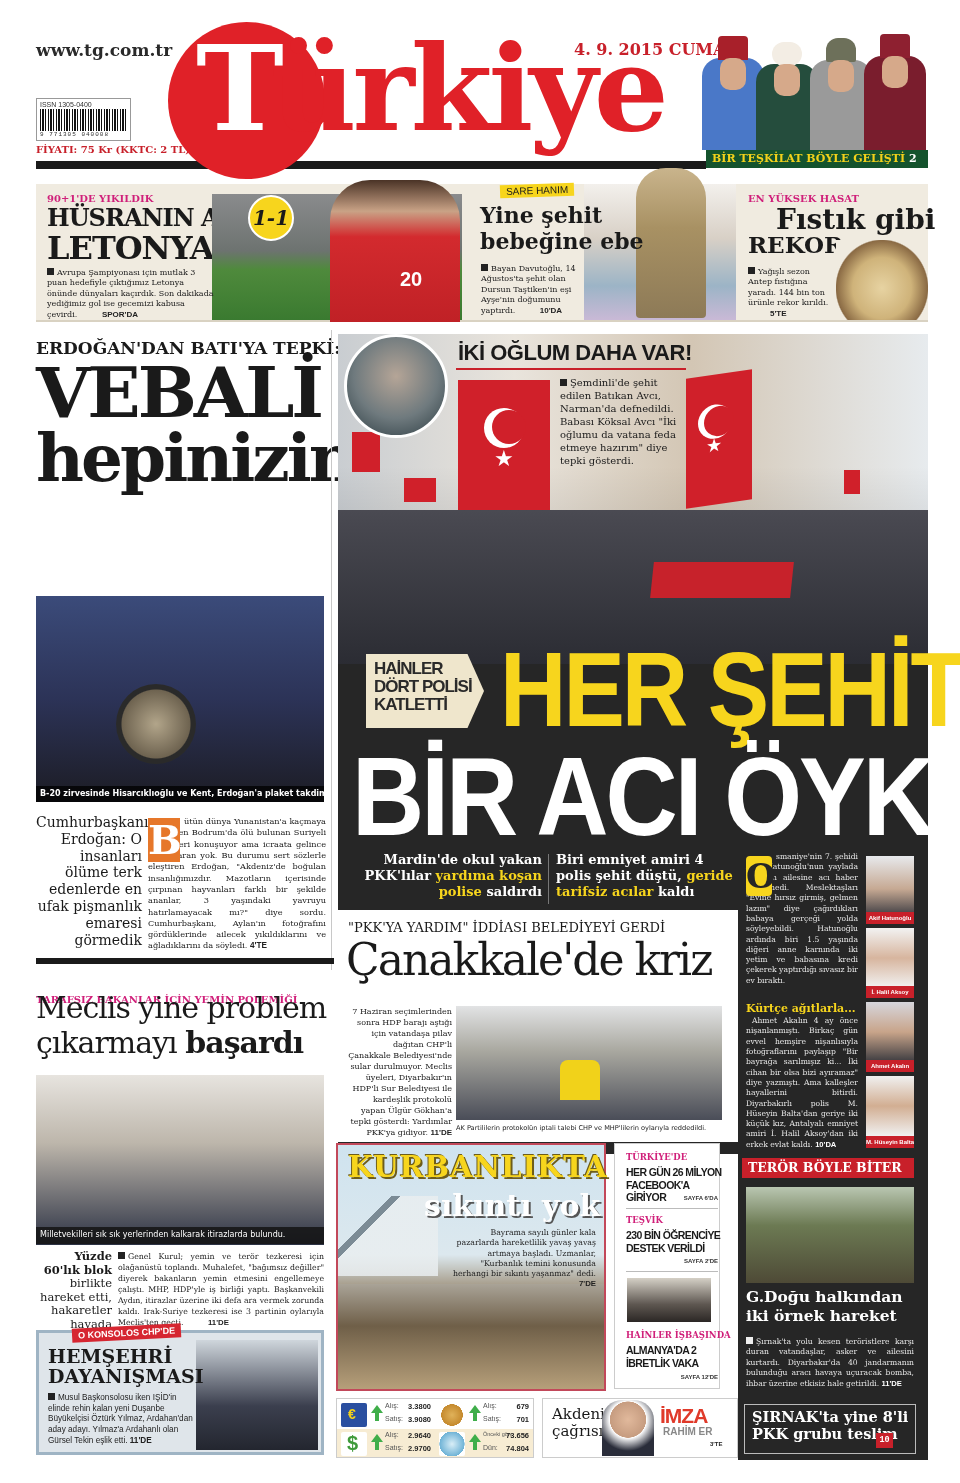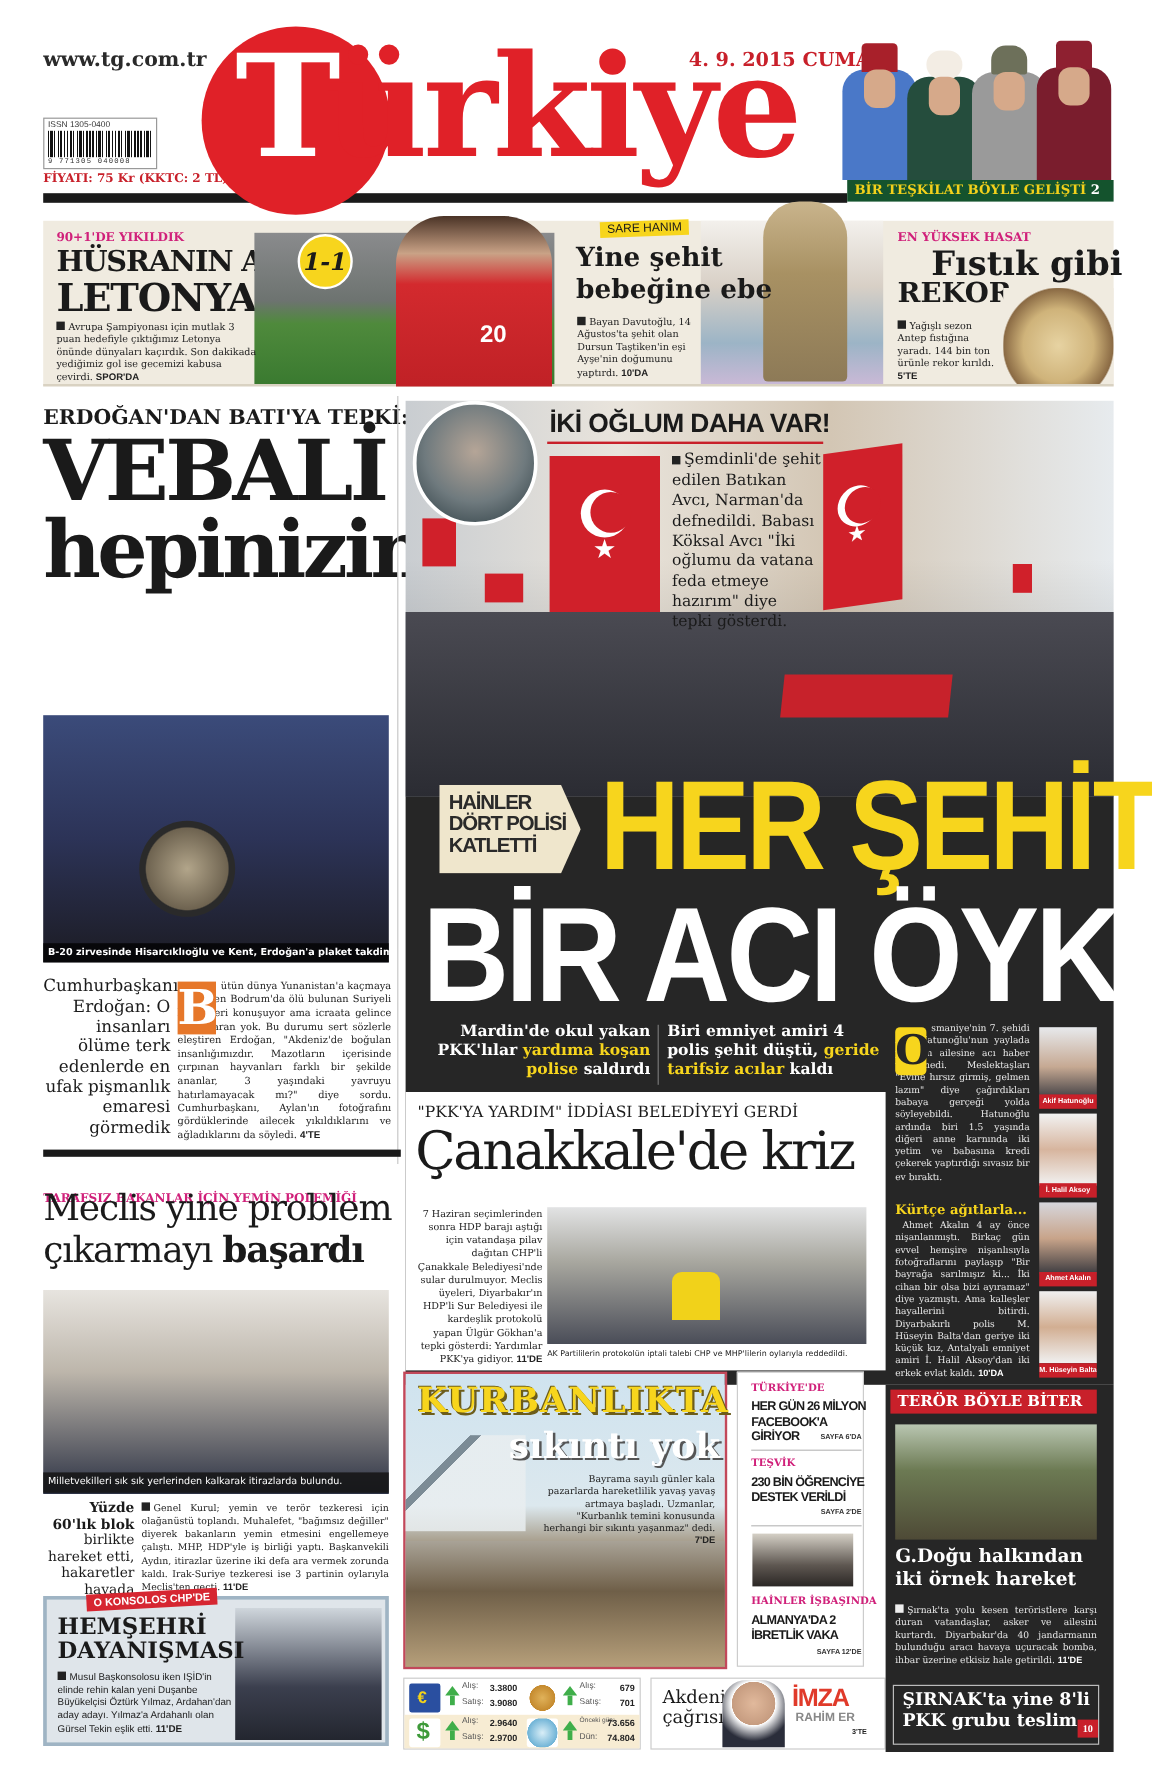--- a/index.html
+++ b/index.html
@@ -26,21 +26,21 @@
   .guard .hat { position: absolute; top: -22px; left: 16px; width: 30px; height: 24px; border-radius: 4px 4px 0 0; }
   .guard .face { position: absolute; top: 0; left: 18px; width: 26px; height: 32px; background: #d6a98a; border-radius: 10px; }
   #mast-caption { left: 706px; top: 150px; width: 222px; height: 18px; background: #14532d; color: #f2d11b; font-size: 11px; font-weight: 700; padding: 2px 6px; white-space: nowrap; }
   #mast-caption .n { color: #fff; }
 
   
   #teasers { left: 36px; top: 184px; width: 892px; height: 138px; background: #f0ebe0; border-bottom: 2px solid #d9d2c2; }
   .kicker-pink { color: #d0207a; font-weight: 700; font-size: 10px; font-family: "DejaVu Serif", serif; }
   .teaser-title { font-weight: 900; color: #1a1a1a; line-height: 1; font-family: "DejaVu Serif", serif; }
   .small-body { font-size: 8px; line-height: 1.3; color: #222; font-family: "DejaVu Serif", serif; }
-  .small-body b { font-family: "Liberation Sans", sans-serif; }
+  .small-body b { font-family: "Liberation Sans", sans-serif; margin-left: 22px; }
   .sq { display: inline-block; width: 7px; height: 7px; background: #222; margin-right: 3px; vertical-align: 0; }
   .score { left: 248px; top: 195px; width: 46px; height: 46px; border-radius: 50%; background: #f7d51d; border: 2px solid #fff; font-size: 20px; font-weight: 900; text-align: center; line-height: 42px; font-style: italic; }
   .photo { background: linear-gradient(160deg, #8a8f86, #4c5a46 60%, #6e7b5a); }
 
   
   #kicker-erdogan { left: 36px; top: 338px; font-size: 17px; font-weight: 700; color: #1a1a1a; white-space: nowrap; }
   #kicker-erdogan .b { font-weight: 900; }
   #headline-multeci { left: 36px; top: 360px; width: 288px; font-family: "DejaVu Serif", serif; font-weight: 900; color: #1a1a1a; line-height: 0.95; }
   #headline-multeci div { font-size: 66px; letter-spacing: -3px; white-space: nowrap; }
   #erdogan-photo { left: 36px; top: 596px; width: 288px; height: 206px; background: linear-gradient(180deg, #3b4b7a 0%, #2c3357 50%, #1c1c24 100%); }
@@ -71,21 +71,21 @@
   #main-crowd { left: 338px; top: 510px; width: 590px; height: 154px; background: linear-gradient(180deg, #4a4a52 0%, #2b2c33 100%); }
   .flag { position: absolute; background: #d0202a; }
   .flag .moon { position: absolute; border-radius: 50%; background: #fff; }
   .flag .moon2 { position: absolute; border-radius: 50%; background: #d0202a; }
   .flag .star { position: absolute; color: #fff; line-height: 1; }
   #coffin { left: 652px; top: 562px; width: 140px; height: 36px; background: #c7222b; transform: skewX(-6deg); }
   #main-dark { left: 338px; top: 664px; width: 590px; height: 490px; background: #262626; }
   #avatar-portrait { left: 344px; top: 334px; width: 104px; height: 104px; border-radius: 50%; border: 3px solid #fff; background: radial-gradient(circle at 50% 40%, #b5a597 0%, #6f7a7e 55%, #2a3a40 100%); }
   #iki-oglum { left: 458px; top: 340px; font-size: 22px; font-weight: 900; color: #1a1a1a; letter-spacing: -0.5px; white-space: nowrap; }
   #iki-oglum-rule { left: 456px; top: 368px; width: 230px; height: 2px; background: #c8202a; }
-  #iki-oglum-body { left: 560px; top: 376px; width: 124px; font-size: 13px; line-height: 1.3; color: #1a1a1a; }
+  #iki-oglum-body { left: 560px; top: 376px; width: 124px; font-size: 10px; line-height: 1.3; color: #1a1a1a; }
   #hainler-box { left: 366px; top: 654px; width: 118px; height: 74px; background: #efe6cc; clip-path: polygon(0 0, 86% 0, 100% 50%, 86% 100%, 0 100%); }
   #hainler-text { left: 374px; top: 660px; width: 100px; font-size: 17px; line-height: 1.05; font-weight: 900; color: #2a2a2a; }
   #headline-her-sehit { left: 500px; top: 636px; font-size: 92px; line-height: 1; color: #f7d51d; font-weight: 900; letter-spacing: -3px; transform: scaleY(1.15); transform-origin: top left; white-space: nowrap; }
   #headline-bir-aci { left: 352px; top: 740px; font-size: 100px; line-height: 1; color: #fff; font-weight: 900; letter-spacing: -3px; transform: scaleY(1.12); transform-origin: top left; white-space: nowrap; }
   .sub-deck { font-size: 13px; line-height: 1.22; color: #fff; font-weight: 900; font-family: "DejaVu Serif", serif; }
   .sub-deck .y { color: #f7d51d; }
   #deck-1 { left: 362px; top: 852px; width: 180px; text-align: right; }
   #deck-2 { left: 556px; top: 852px; width: 180px; }
   #deck-div { left: 548px; top: 854px; width: 1px; height: 50px; background: #777; }
   #osmaniye-drop { left: 746px; top: 856px; width: 26px; height: 40px; background: #f7d51d; border-radius: 4px; color: #262626; font-size: 34px; font-weight: 900; text-align: center; line-height: 40px; }
@@ -133,21 +133,21 @@
 
   
   #teror-panel { left: 738px; top: 1154px; width: 190px; height: 306px; background: #262626; }
   #teror-head { left: 742px; top: 1158px; width: 172px; height: 20px; background: #c8202a; color: #fff; font-size: 12.5px; font-weight: 700; padding: 2px 6px; font-family: "DejaVu Serif", serif; white-space: nowrap; }
   #teror-photo { left: 746px; top: 1187px; width: 168px; height: 96px; background: linear-gradient(180deg, #b9c6b1 0%, #6c7a53 40%, #4e4a36 100%); }
   #teror-title { left: 746px; top: 1288px; font-size: 15.5px; line-height: 1.2; font-weight: 900; color: #fff; font-family: "DejaVu Serif", serif; white-space: nowrap; }
   #teror-body { left: 746px; top: 1337px; width: 168px; font-size: 7.6px; line-height: 1.38; color: #e6e6e6; text-align: justify; }
   #teror-body .wsq { display: inline-block; width: 7px; height: 7px; background: #eee; margin-right: 3px; }
   #sirnak-box { left: 744px; top: 1404px; width: 172px; height: 50px; border: 1px solid #bbb; }
   #sirnak-text { left: 752px; top: 1408px; font-size: 14.5px; line-height: 1.2; font-weight: 900; color: #fff; font-family: "DejaVu Serif", serif; white-space: nowrap; }
-  #sirnak-page { left: 898px; top: 1433px; width: 17px; height: 15px; background: #c8202a; color: #fff; font-size: 8.5px; font-weight: 700; text-align: center; line-height: 15px; font-family: Liberation Serif, serif; }
+  #sirnak-page { left: 876px; top: 1433px; width: 17px; height: 15px; background: #c8202a; color: #fff; font-size: 8.5px; font-weight: 700; text-align: center; line-height: 15px; font-family: Liberation Mono, monospace; }
 </style>
 </head>
 <body>
 
 <div class="abs" id="site-url">www.tg.com.tr</div>
 <div class="abs" id="barcode">
   <div class="issn">ISSN 1305-0400</div>
   <div class="bars"></div>
   <div class="num">9 771305 040008</div>
 </div>

